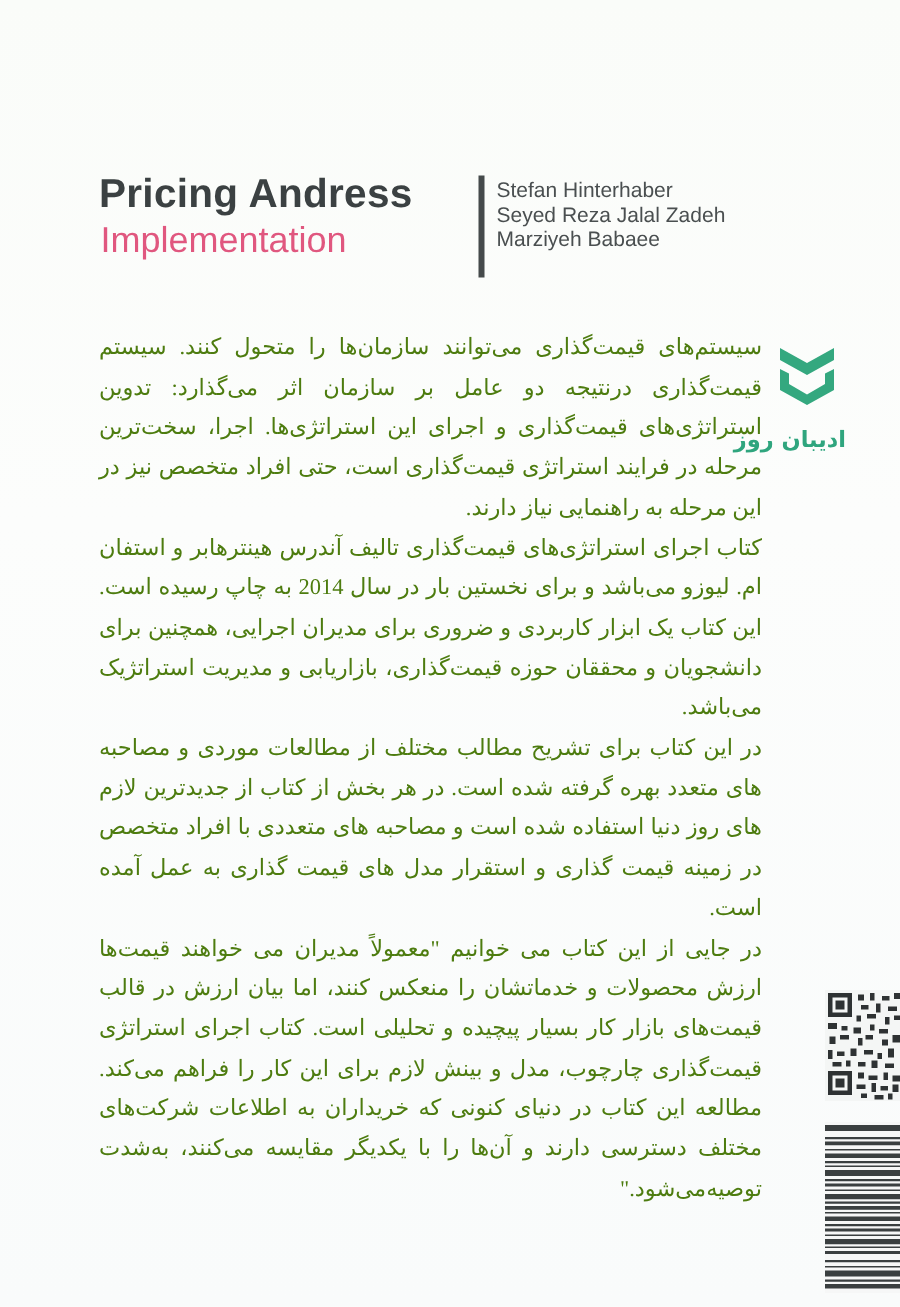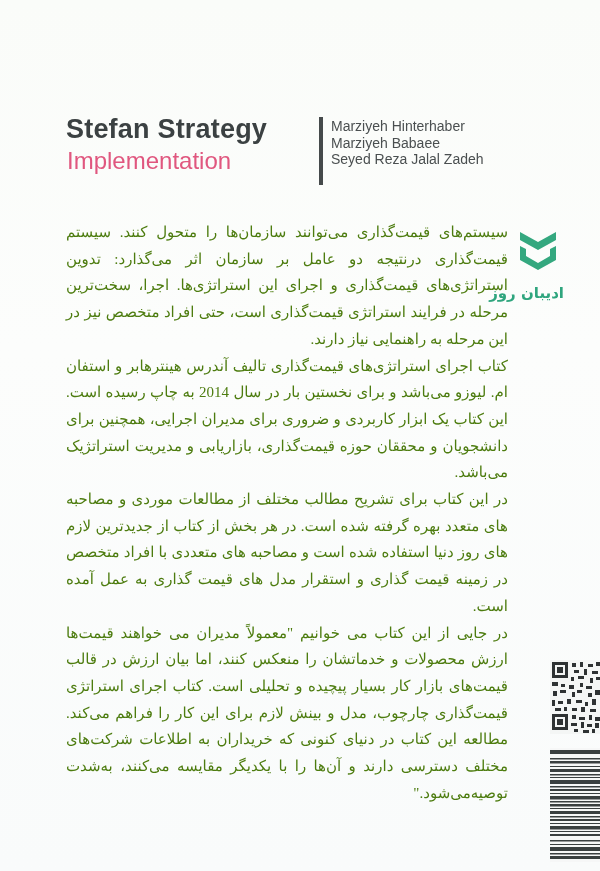--- a/index.html
+++ b/index.html
@@ -113,28 +113,28 @@
       top: 748px;
       width: 50px;
       height: 114px;
     }
   </style>
 </head>
 <body>
 
 <div class="page-bg"></div>
 
-<div class="title-main">Stefan Strategy</div>
+<div class="title-main">Pricing Andress</div>
 <div class="title-sub">Implementation</div>
 <div class="divider"></div>
 
 <div class="authors">
-  <div>Marziyeh Hinterhaber</div>
+  <div>Stefan Hinterhaber</div>
+  <div>Seyed Reza Jalal Zadeh</div>
   <div>Marziyeh Babaee</div>
-  <div>Seyed Reza Jalal Zadeh</div>
 </div>
 
 <div class="logo">
   <svg width="52" height="44" viewBox="0 0 52 44">
     <path d="M8 4 L26 14 L44 4 L44 12 L26 22 L8 12 Z" fill="#34a87f"></path>
     <path d="M8 18 L14 21 L14 28 L26 35 L38 28 L38 21 L44 18 L44 32 L26 42 L8 32 Z" fill="#34a87f"></path>
   </svg>
   <div class="logo-text">ادیبان روز</div>
 </div>
 

